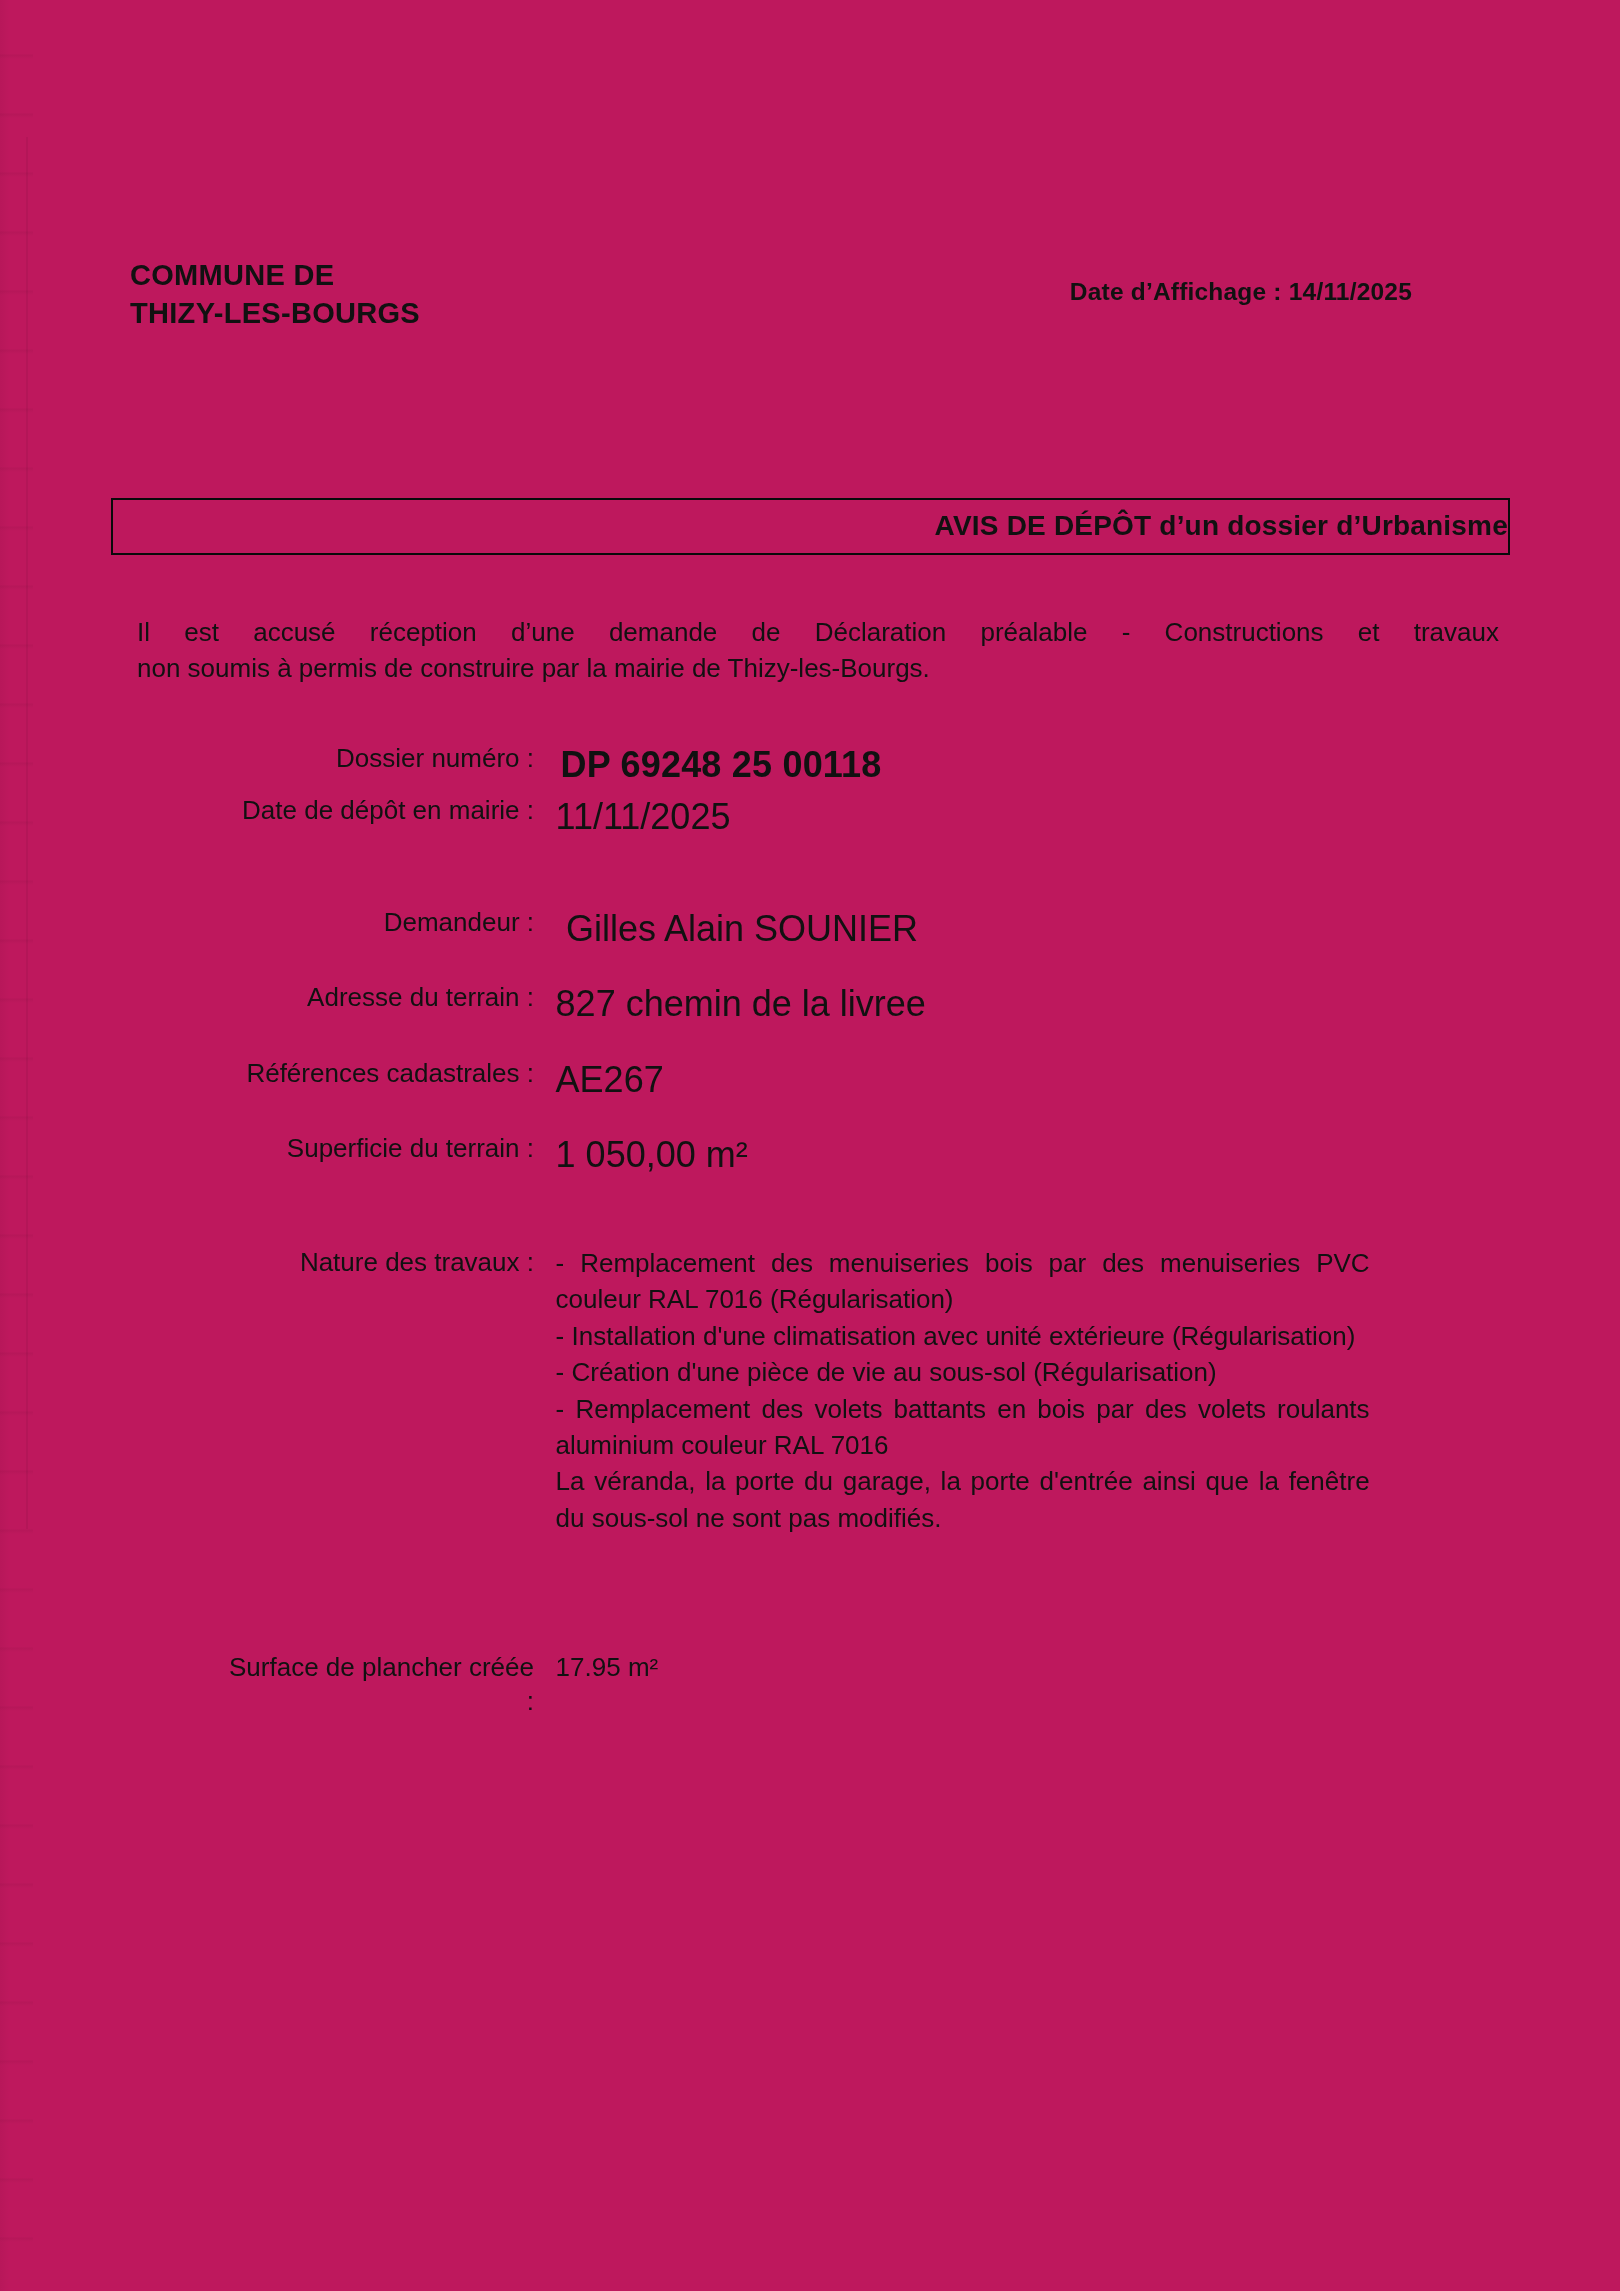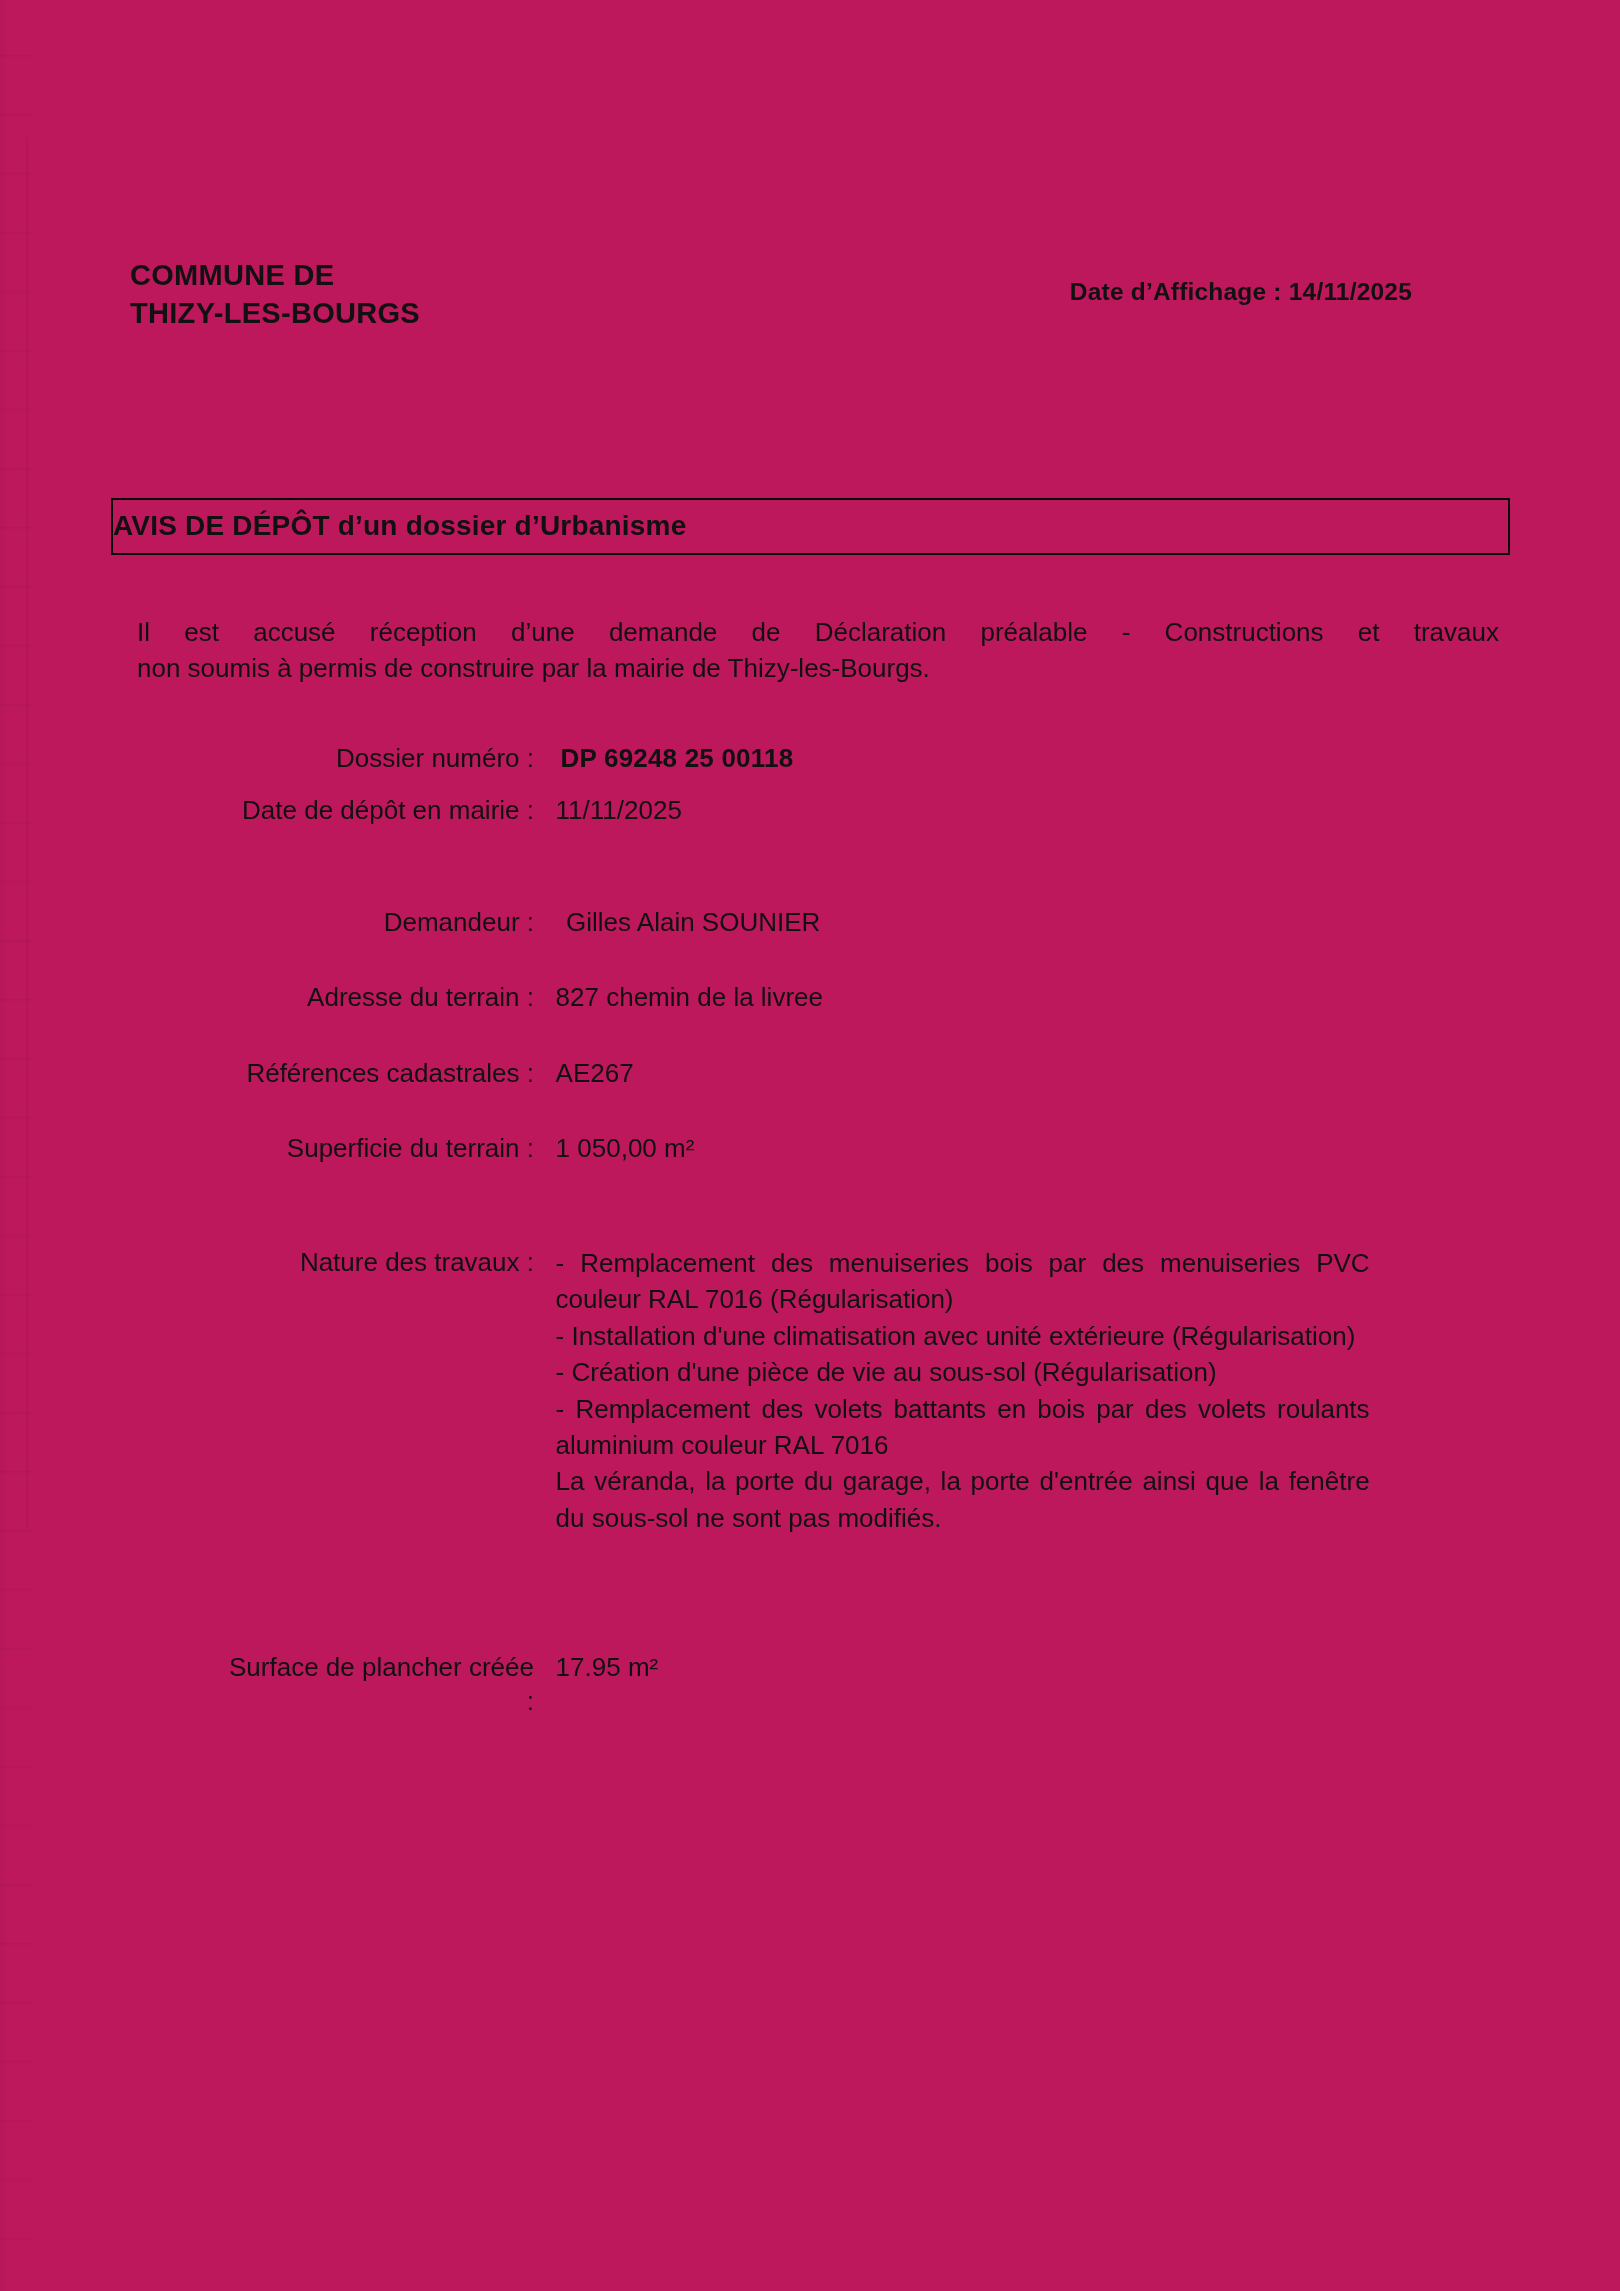--- a/index.html
+++ b/index.html
@@ -73,21 +73,21 @@
   .title-box {
     position: absolute;
     top: 498px;
     left: 111px;
     width: 1399px;
     height: 57px;
     border: 2.9px solid #0a0a0a;
     box-sizing: border-box;
     display: flex;
     align-items: center;
-    justify-content: flex-start;
+    justify-content: flex-end;
   }
   .title-box-text {
     font-size: 28px;
     font-weight: bold;
     letter-spacing: 0.2px;
     transform: translateY(-1px);
   }
 
   
   .intro {
@@ -108,21 +108,21 @@
     display: flex;
     align-items: flex-start;
   }
   .field .label {
     text-align: right;
     font-size: 26px;
     line-height: 1.32;
     white-space: pre-line;
   }
   .field .value {
-    font-size: 26px;
+    font-size: 36px;
     line-height: 1.32;
   }
   .field .value.bold { font-weight: bold; letter-spacing: 0.2px; }
 
   .row-dossier  { top: 741px;  left: 137px; }
   .row-depot    { top: 793px;  left: 137px; }
   .row-demand   { top: 905px;  left: 137px; }
   .row-adresse  { top: 980px; left: 137px; }
   .row-cadastre { top: 1056px; left: 137px; }
   .row-superf   { top: 1131px; left: 137px; }

